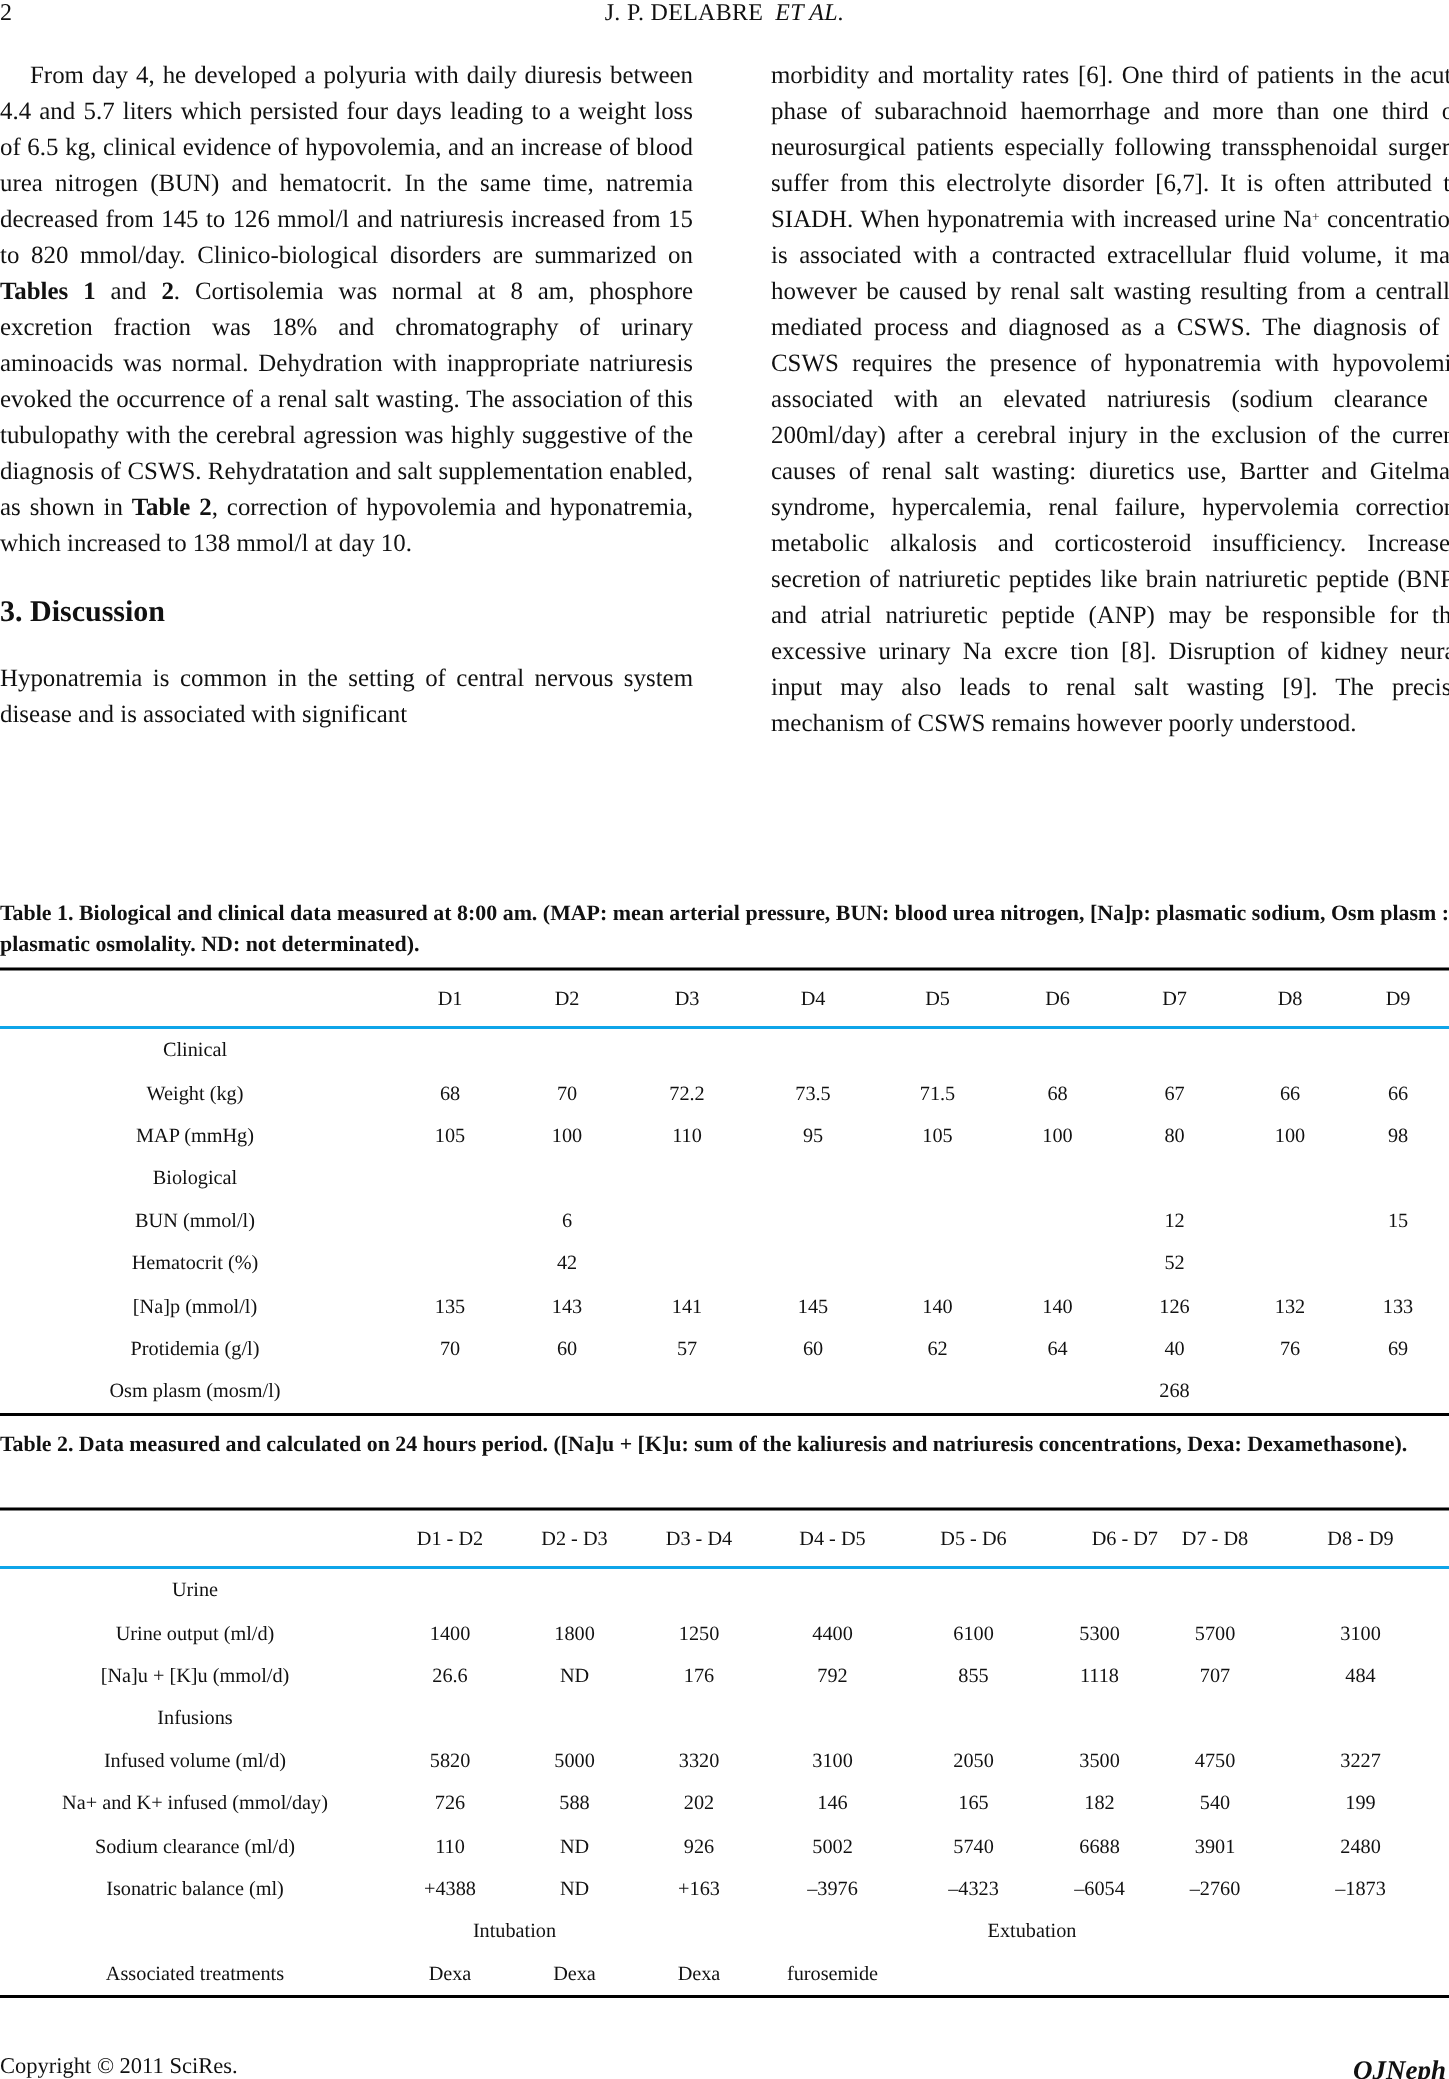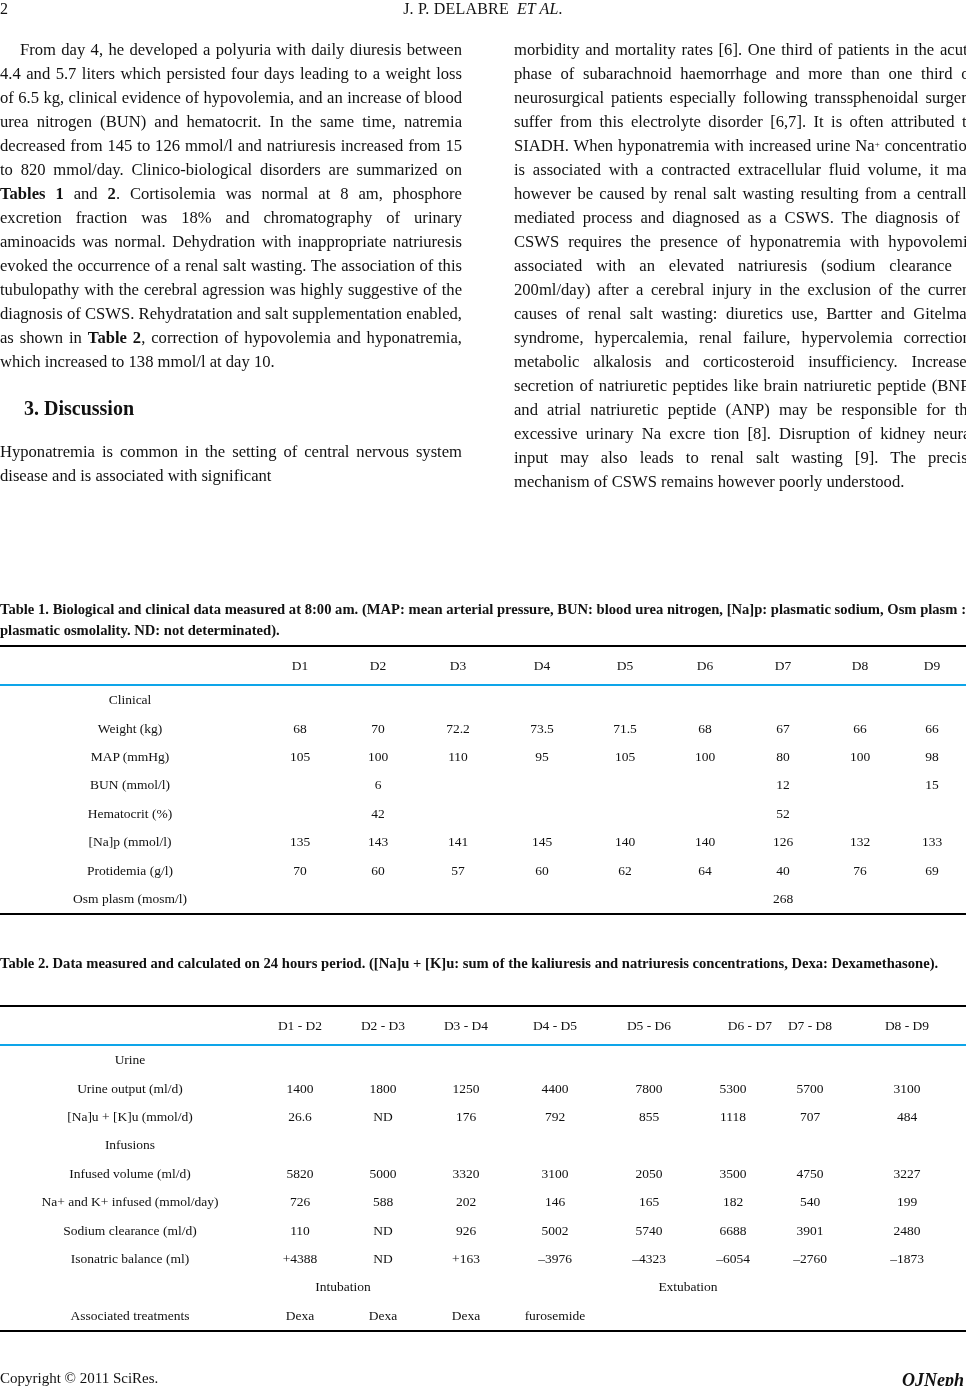--- a/index.html
+++ b/index.html
@@ -9,21 +9,21 @@
     }
     .abs { position: absolute; }
     .page-num { left: 0; top: 0; font-size: 16px; }
     .running-head { left: 0; right: 0; top: 0; text-align: center; font-size: 16px; letter-spacing: 0.2px; }
     .running-head .it { font-style: italic; margin-left: 8px; }
     .col { font-size: 16.6px; line-height: 24px; text-align: justify; }
     .col-left { left: 0; top: 38px; width: 462px; }
     .col-right { left: 504px; top: 38px; width: 461px; margin-left: 10px; }
     .col p { margin: 0; }
     .col p.indent { text-indent: 20px; }
-    .section-heading { font-weight: bold; font-size: 20px; margin: 22px 0 20px 0; line-height: 24px; text-align: left; padding-left: 24px; }
+    .section-heading { font-weight: bold; font-size: 20px; margin: 22px 0 20px 0; line-height: 24px; text-align: left; }
     sup { font-size: 9px; vertical-align: top; position: relative; top: -2px; }
     .caption { left: 0; width: 966px; font-weight: bold; font-size: 14.6px; line-height: 21px; text-align: justify; }
     table.data { position: absolute; left: 0; width: 966px; border-collapse: collapse; font-size: 13.5px; }
     table.data th, table.data td { text-align: center; font-weight: normal; padding: 0; height: 28.4px; }
     table.data thead th { border-top: 2px solid #000; border-bottom: 2px solid #0ea5e9; height: 37px; }
     table.data tbody tr:last-child td { border-bottom: 2px solid #000; }
     .footer-left { left: 0; top: 1370px; font-size: 15px; }
     .footer-right { right: 2px; top: 1370px; font-size: 18px; font-weight: bold; font-style: italic; }
   </style>
 </head>
@@ -91,20 +91,32 @@
         <td>100</td>
         <td>110</td>
         <td>95</td>
         <td>105</td>
         <td>100</td>
         <td>80</td>
         <td>100</td>
         <td>98</td>
       </tr>
       <tr>
+        <td>Biological</td>
+        <td></td>
+        <td></td>
+        <td></td>
+        <td></td>
+        <td></td>
+        <td></td>
+        <td></td>
+        <td></td>
+        <td></td>
+      </tr>
+      <tr>
         <td>BUN (mmol/l)</td>
         <td></td>
         <td>6</td>
         <td></td>
         <td></td>
         <td></td>
         <td></td>
         <td>12</td>
         <td></td>
         <td>15</td>
@@ -186,21 +198,21 @@
         <td></td>
         <td></td>
         <td></td>
       </tr>
       <tr>
         <td>Urine output (ml/d)</td>
         <td>1400</td>
         <td>1800</td>
         <td>1250</td>
         <td>4400</td>
-        <td>7800</td>
+        <td>6100</td>
         <td>5300</td>
         <td>5700</td>
         <td>3100</td>
       </tr>
       <tr>
         <td>[Na]u + [K]u (mmol/d)</td>
         <td>26.6</td>
         <td>ND</td>
         <td>176</td>
         <td>792</td>

